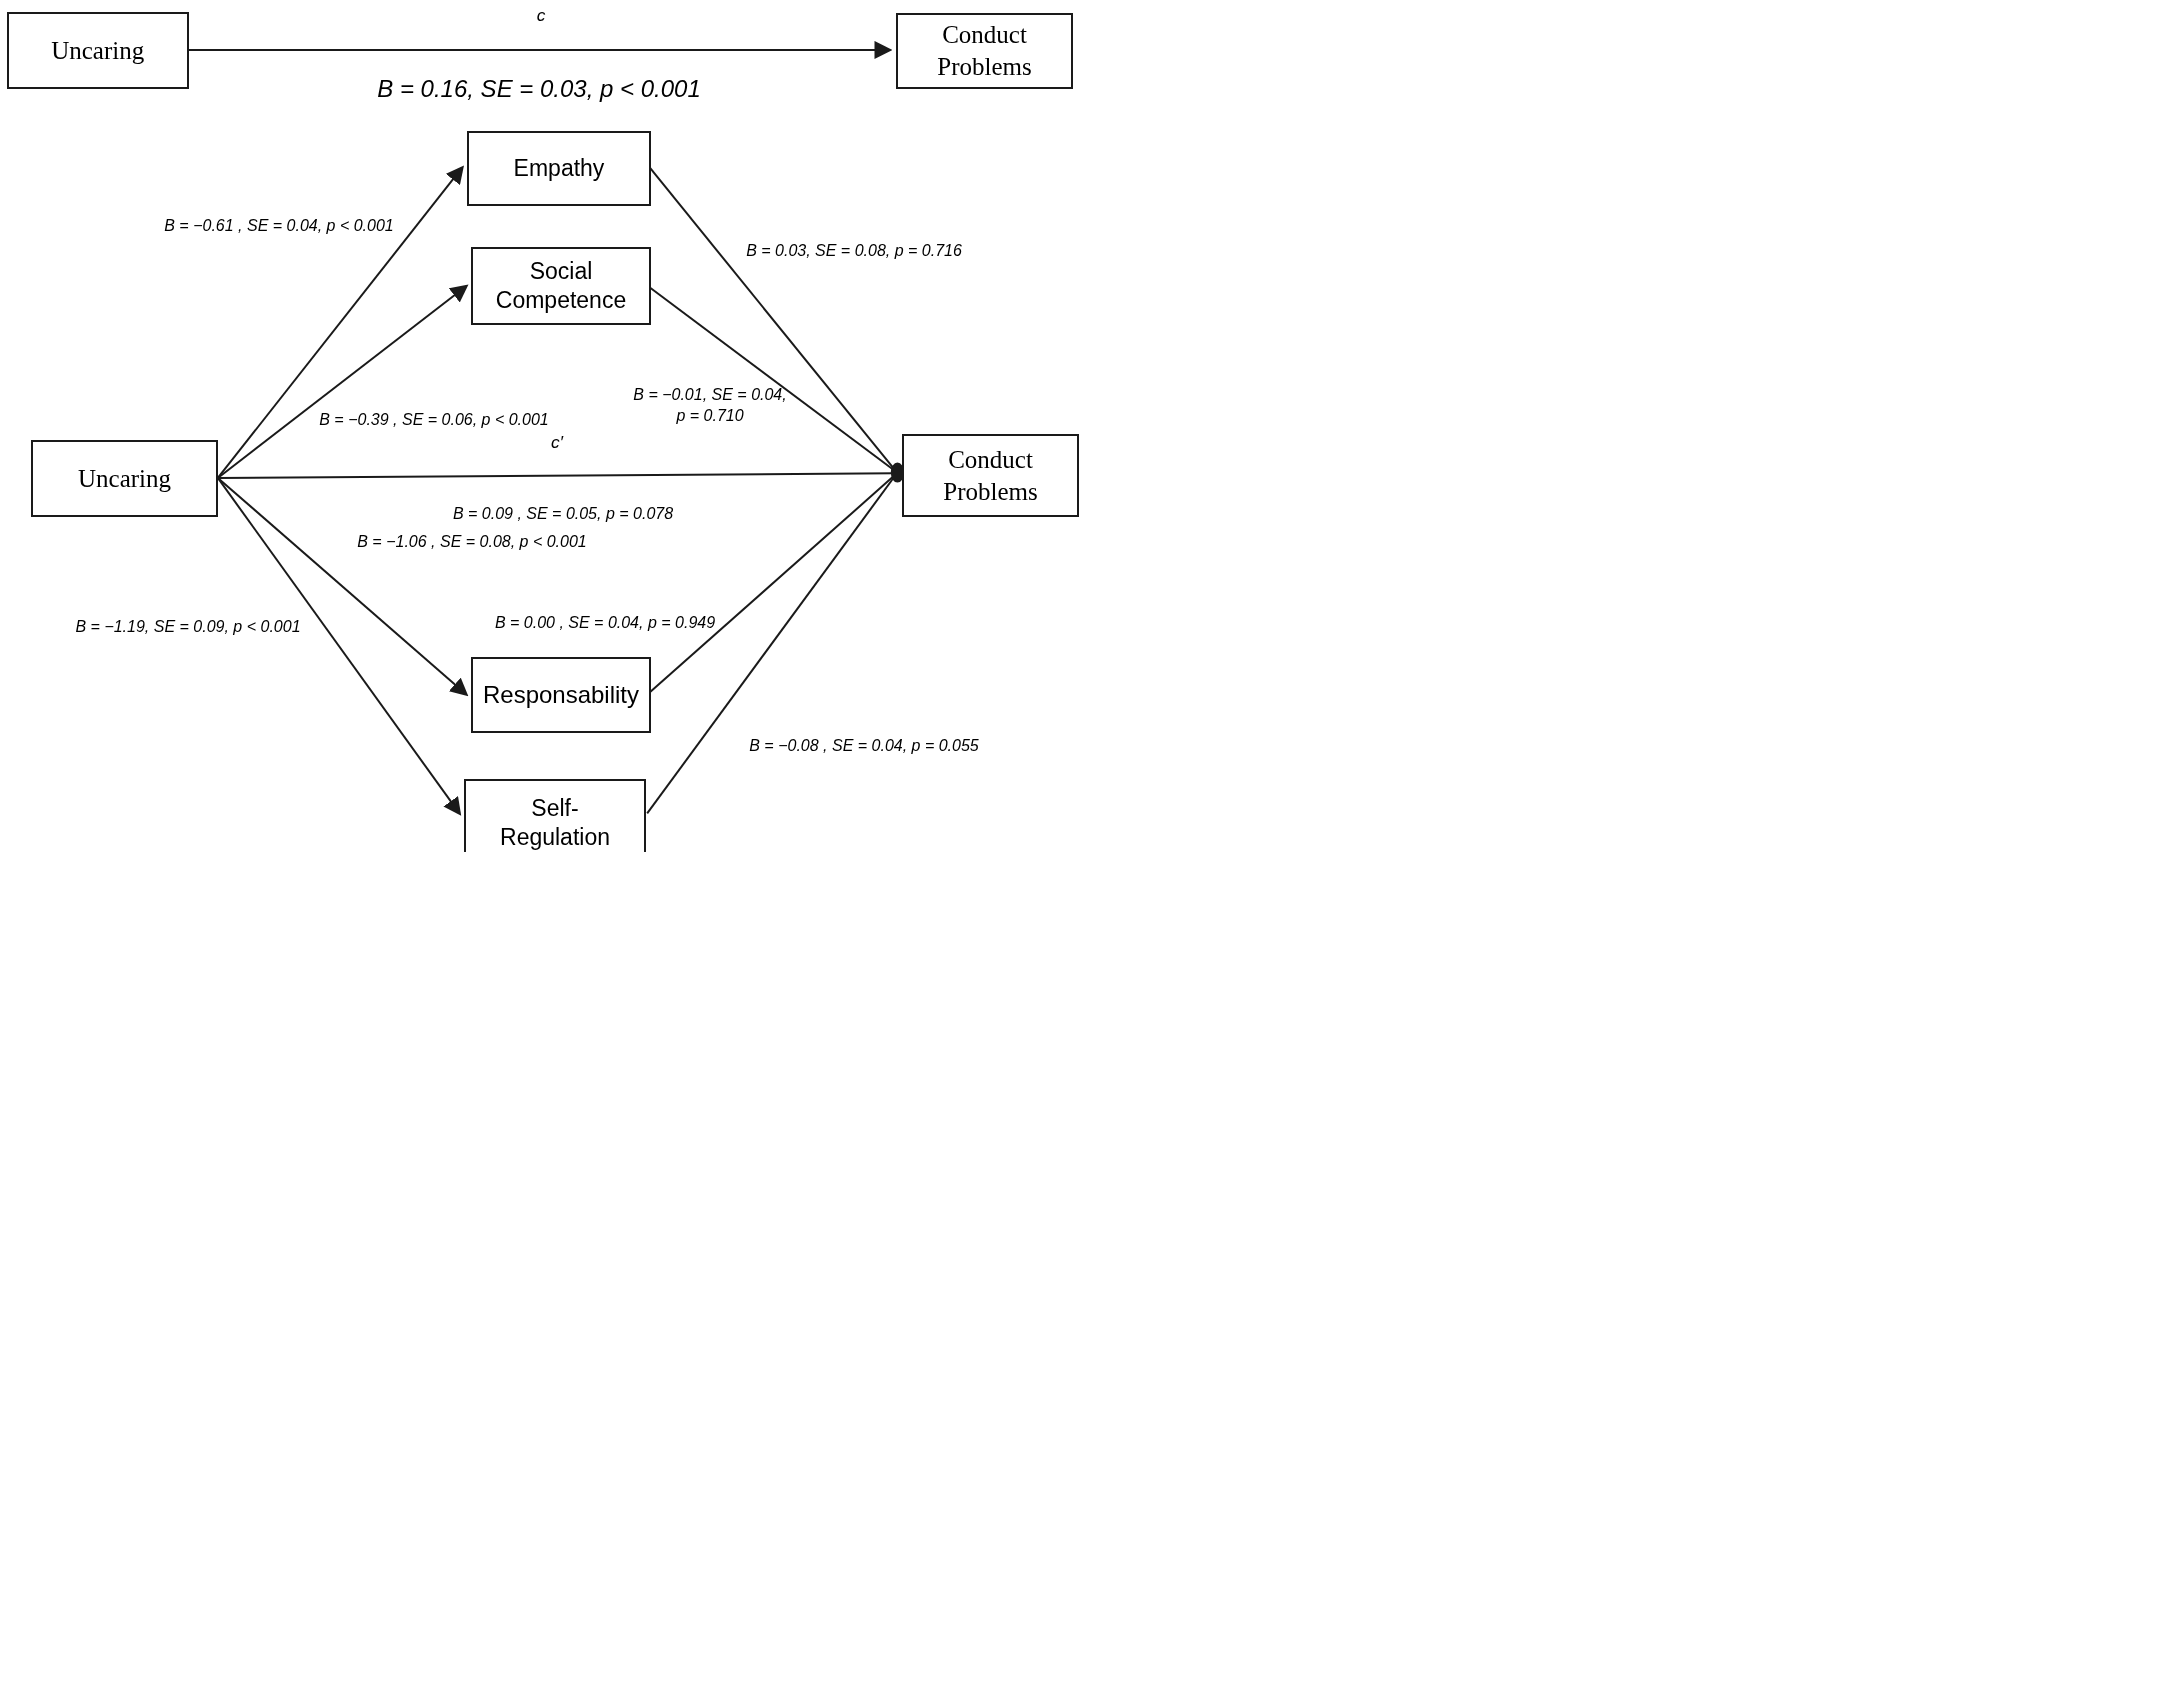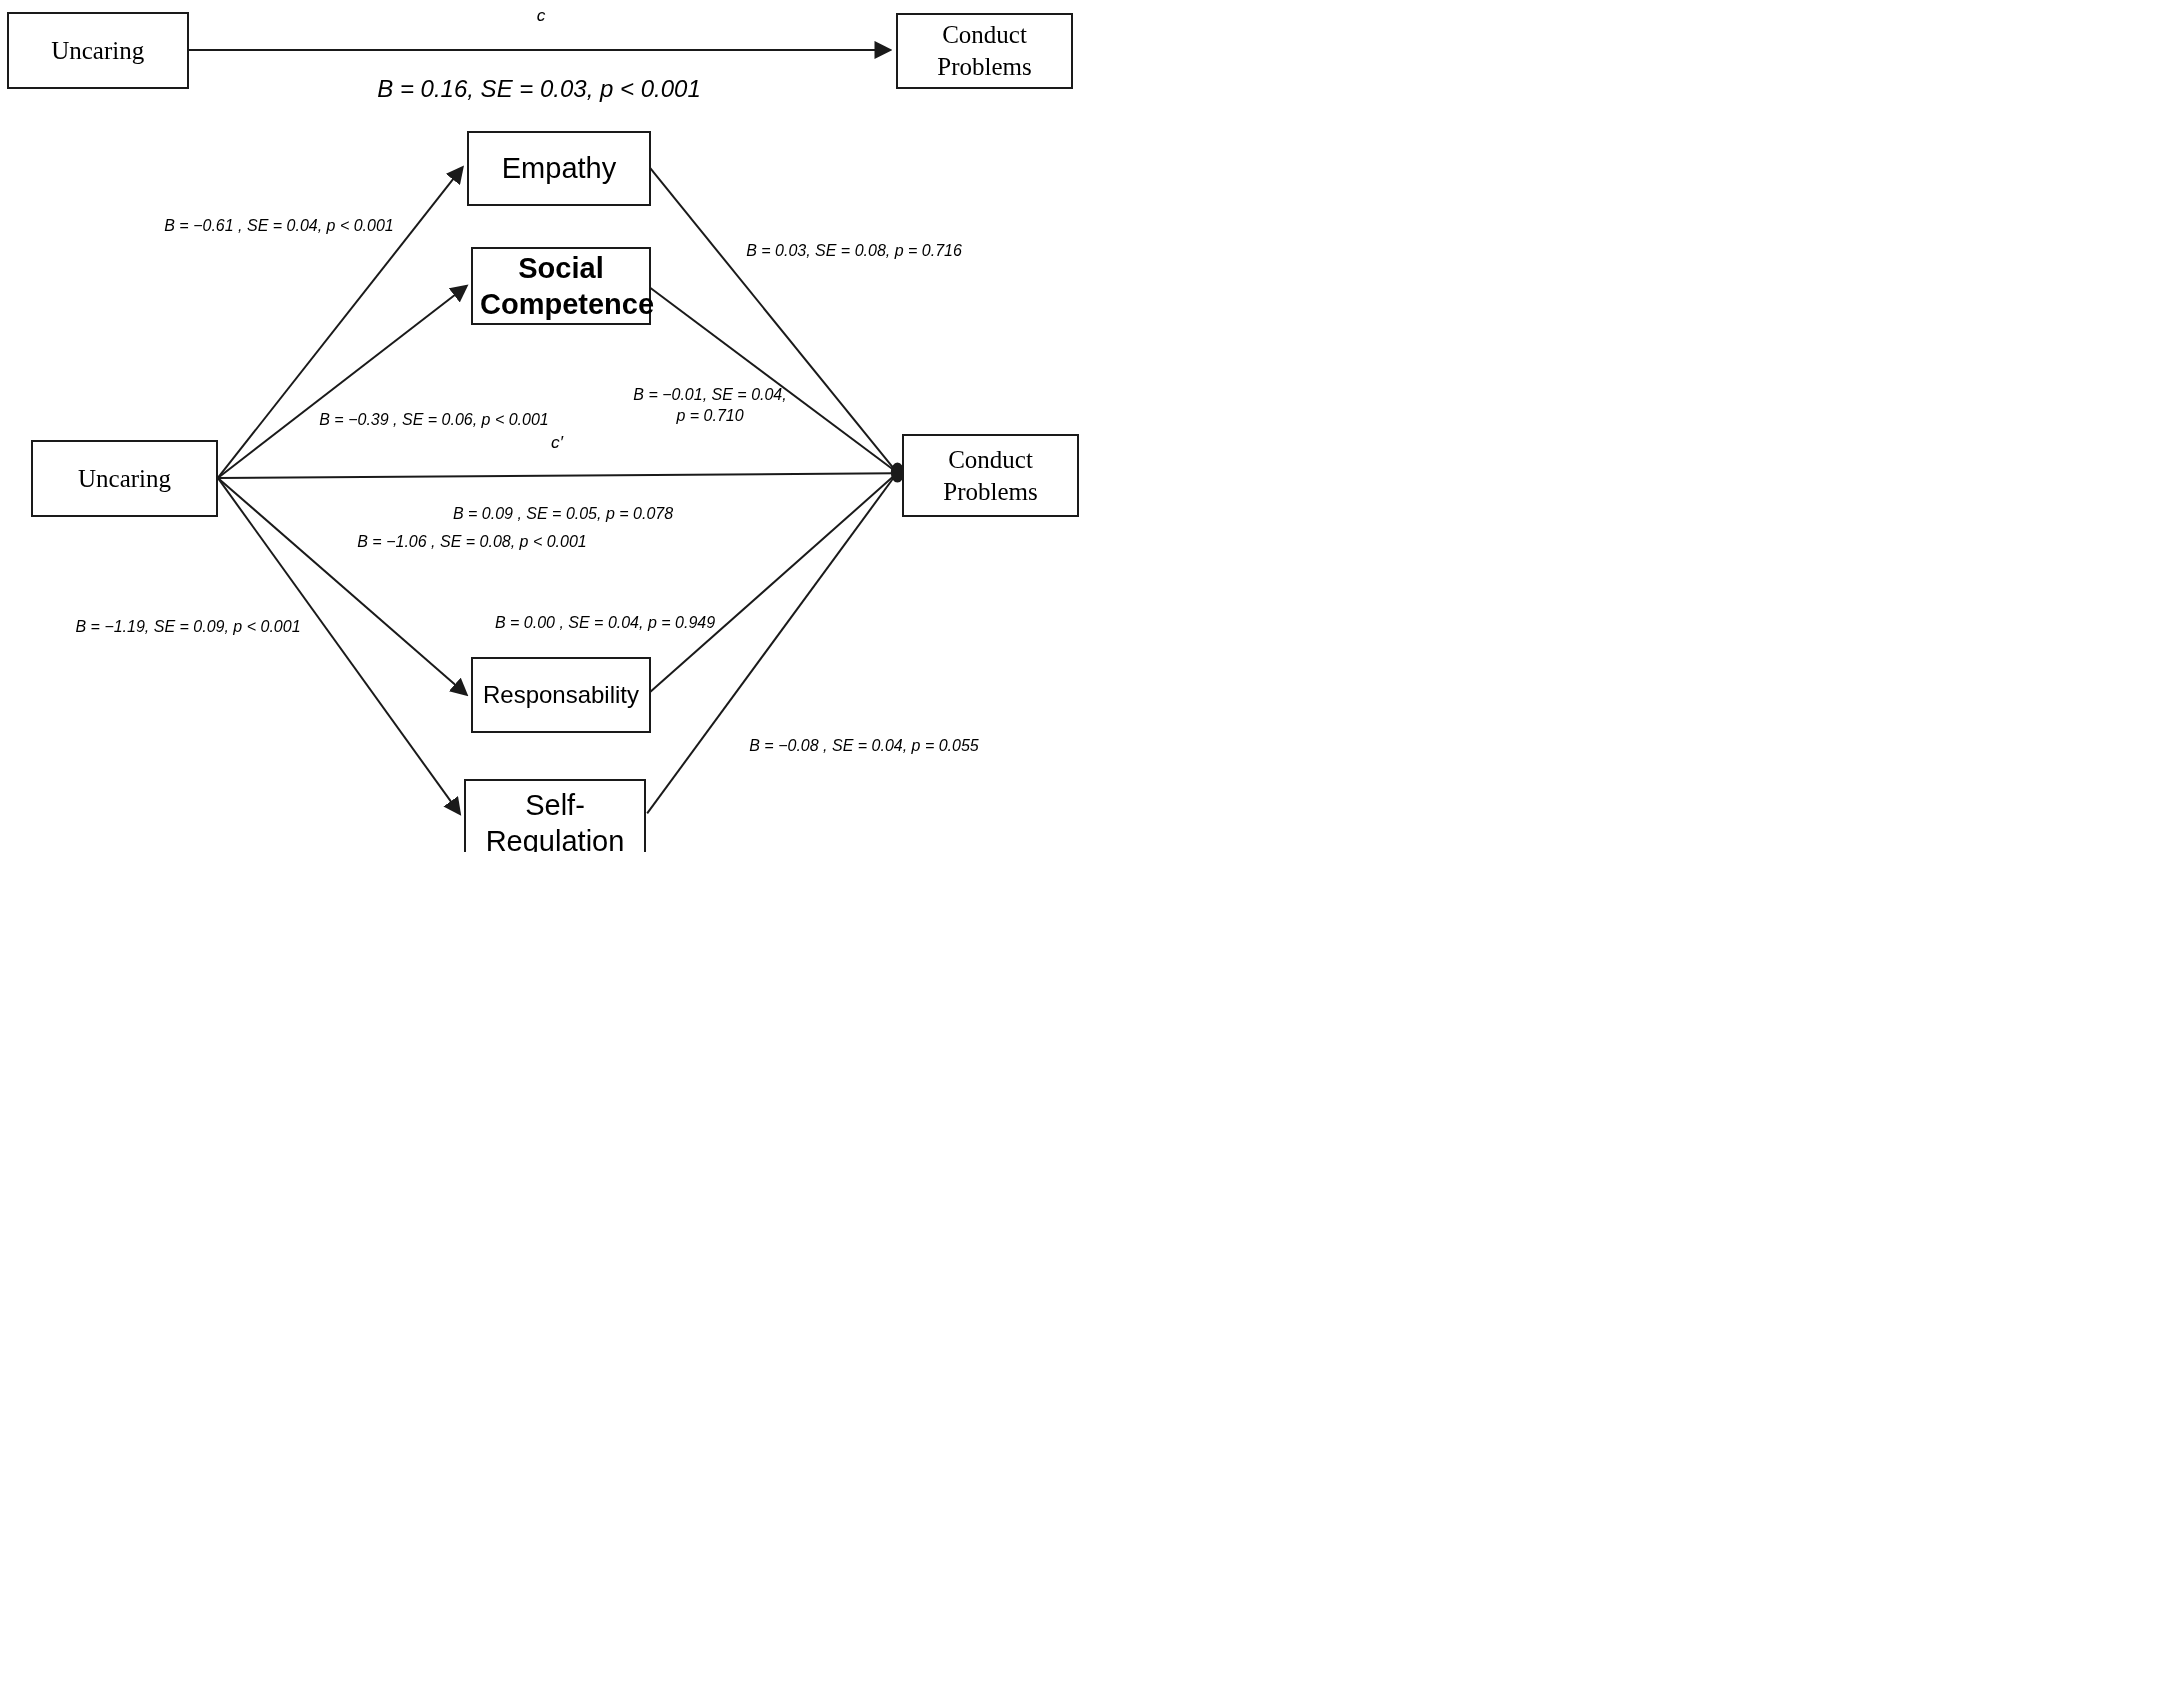--- a/index.html
+++ b/index.html
@@ -34,21 +34,21 @@
     text-align: center;
     box-sizing: border-box;
     line-height: 1.25;
   }
   .node.serif {
     font-family: "Liberation Serif", "DejaVu Serif", serif;
     font-size: 25px;
   }
   .node.sans {
     font-family: "Liberation Sans", "DejaVu Sans", sans-serif;
-    font-size: 29px;
+    font-size: 23px;
   }
   .node .inner {
     display: inline-block;
     max-width: 92%;
   }
   .pathlabel {
     position: absolute;
     transform: translate(-50%, -50%);
     font-style: italic;
     font-size: 16px;
@@ -112,21 +112,21 @@
   </div>
 
   <div class="node serif" style="left:902px; top:434px; width:177px; height:83px;">
     <span class="inner">Conduct Problems</span>
   </div>
 
   <div class="node sans" style="left:467px; top:131px; width:184px; height:75px;">
     <span class="inner">Empathy</span>
   </div>
 
-  <div class="node sans" style="left:471px; top:247px; width:180px; height:78px;font-weight:bold;">
+  <div class="node sans" style="left:471px; top:247px; width:180px; height:78px;">
     <span class="inner">Social Competence</span>
   </div>
 
   <div class="node sans" style="left:471px; top:657px; width:180px; height:76px; font-size:24px;">
     <span class="inner">Responsability</span>
   </div>
 
   <div class="node sans" style="left:464px; top:779px; width:182px; height:88px;">
     <span class="inner" style="max-width:140px;">Self-Regulation</span>
   </div>

